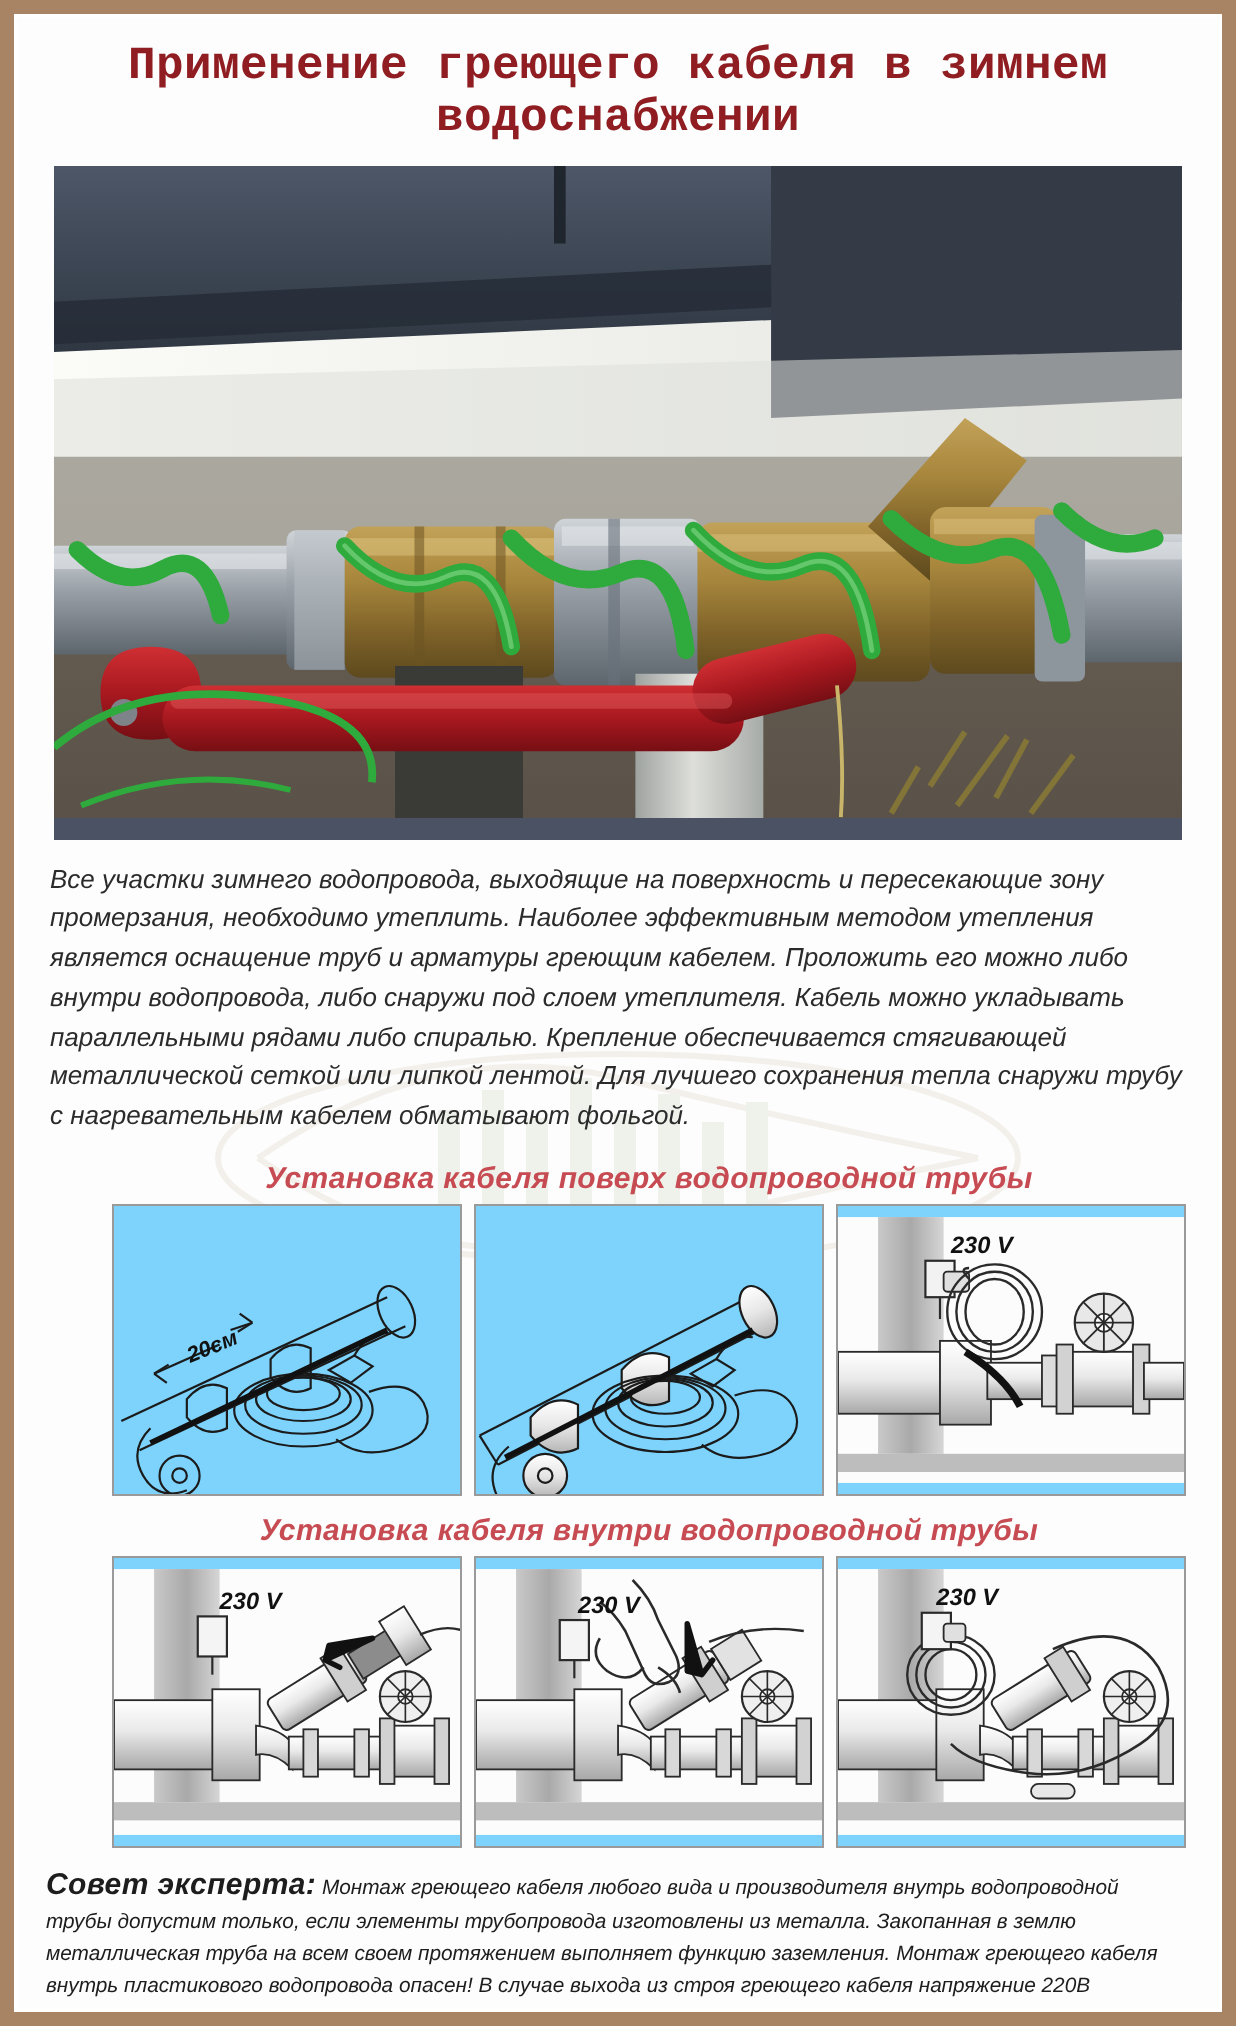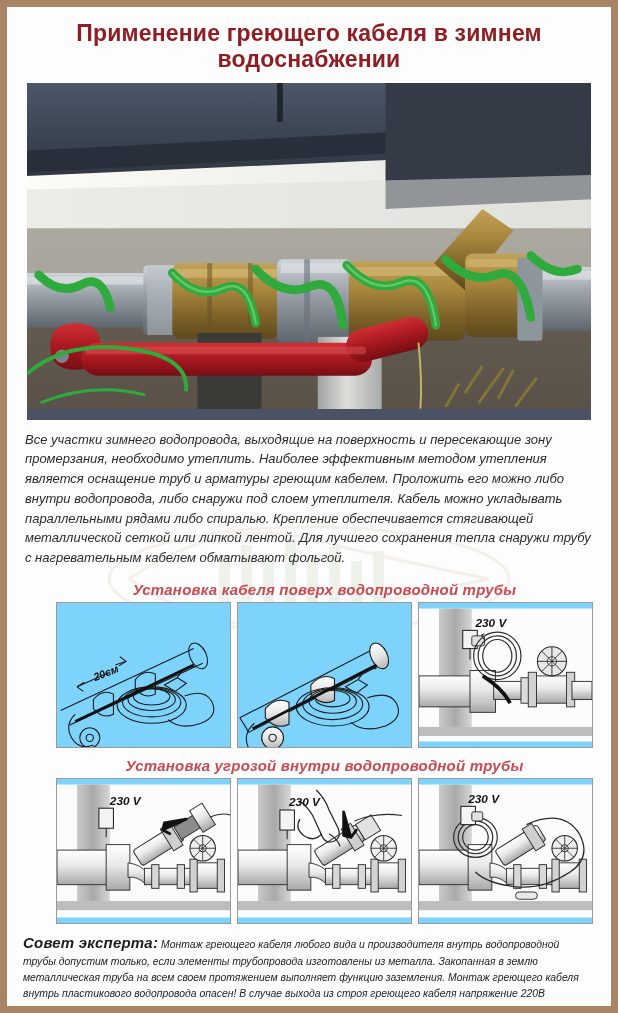--- a/index.html
+++ b/index.html
@@ -34,21 +34,21 @@
     opacity:.13;
     pointer-events:none;
     z-index:0;
   }
 
   
   .title{
     position:relative;z-index:2;
     margin:12px 28px 10px 28px;
     text-align:center;
-    font-family:Liberation Sans, sans-serif;
+    font-family:Liberation Mono, monospace;
     font-weight:bold;
     font-size:23px;
     line-height:1.12;
     color:#8f1d22;
     letter-spacing:.2px;
   }
 
   
   .photo-wrap{
     position:relative;z-index:2;
@@ -379,21 +379,21 @@
             <ellipse cx="86" cy="52" rx="16" ry="18"></ellipse>
             <path d="M72 34 q-6 -6 0 -6"></path>
           </g>
 
           <path d="M70 74 q22 14 30 30" fill="none" stroke="#111" stroke-width="4"></path>
           <text x="62" y="20" font-family="Liberation Sans, sans-serif" font-size="13" font-style="italic" font-weight="bold" fill="#111">230 V</text>
         </svg>
       </div>
     </div>
 
-    <div class="sec-head">Установка угрозой внутри водопроводной трубы</div>
+    <div class="sec-head">Установка кабеля внутри водопроводной трубы</div>
     <div class="row">
 
       <div class="panel">
         <svg viewBox="0 0 190 146">
           <rect x="0" y="0" width="190" height="146" fill="#fcfcfc"></rect>
           <rect x="22" y="0" width="36" height="128" fill="url(#wl)"></rect>
           <rect x="0" y="128" width="190" height="10" fill="#bdbdbd"></rect>
           <rect x="0" y="72" width="58" height="38" fill="url(#hp)" stroke="#2a2a2a" stroke-width="1"></rect>
           <rect x="54" y="66" width="26" height="50" fill="url(#hp)" stroke="#2a2a2a" stroke-width="1"></rect>
 

